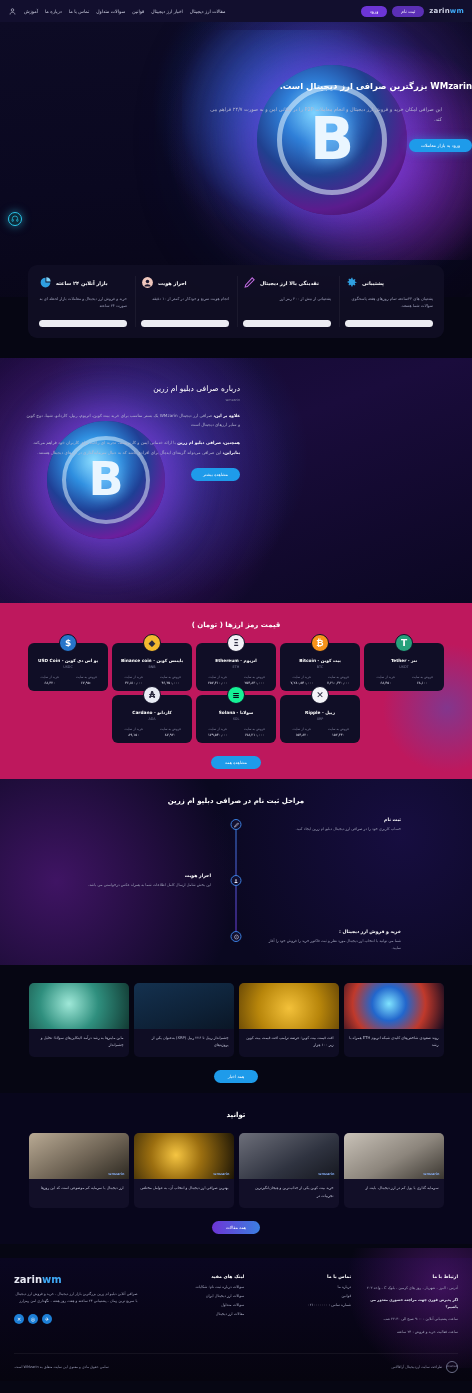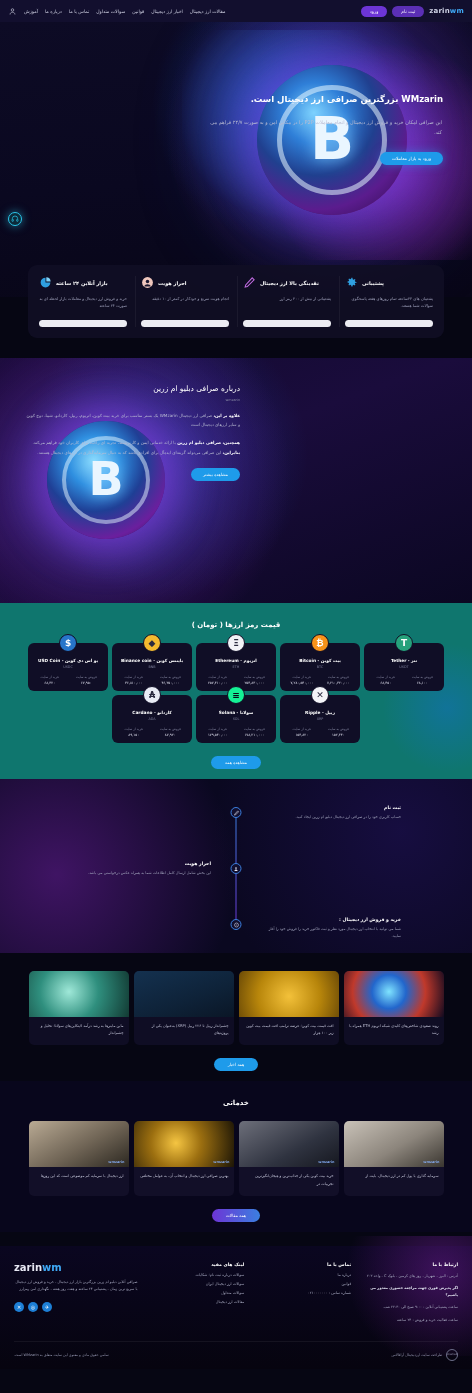--- a/index.html
+++ b/index.html
@@ -59,22 +59,22 @@
     content:"";position:absolute;left:50%;top:50%;transform:translate(-50%,-50%);
     width:100px;height:100px;border-radius:50%;
     border:5px solid rgba(230,245,255,.55);
   }
   .coin-b{
     position:absolute;left:50%;top:50%;transform:translate(-50%,-52%);
     font-size:58px;font-weight:bold;color:#eaf6ff;
     text-shadow:0 0 16px rgba(120,200,255,.9);line-height:1;
   }
   .hero-copy{
-    position:relative;z-index:5;padding:58px 29px 0 0;
-    text-align:right;width:265px;margin-right:0;margin-top:13px;
+    position:relative;z-index:5;padding:58px 0 0 0;
+    text-align:right;width:265px;margin-right:0;
   }
   .hero-title{font-size:8.5px;font-weight:bold;color:#fff;line-height:1.6;}
   .hero-sub{
     font-size:5px;color:#b9bbd2;line-height:2.1;margin-top:10px;
     width:235px;margin-right:auto;
   }
   .hero-cta{
     margin-top:14px;display:inline-block;background:#1e9bea;color:#fff;
     border:none;border-radius:9px;font-size:4.4px;padding:4px 12px;
     font-family:inherit;cursor:pointer;box-shadow:0 0 10px rgba(30,155,234,.5);
@@ -142,21 +142,21 @@
   
   .sec{position:relative;padding:18px 0 10px;}
   .sec-title{text-align:center;font-size:7px;font-weight:bold;color:#fff;margin-bottom:14px;}
   .more-btn{
     display:block;margin:13px auto 0;background:#1e9bea;color:#fff;border:none;
     border-radius:9px;font-size:4.2px;padding:4px 14px;font-family:inherit;cursor:pointer;
   }
   .more-btn.violet{background:linear-gradient(90deg,#6d35d6,#3b7fe0);}
 
   
-  .prices{background:#0f766e;position:relative;}
+  .prices{background:#be185d;position:relative;}
   .prices::after{
     content:"";position:absolute;right:-40px;top:40px;width:130px;height:130px;border-radius:50%;
     background:radial-gradient(circle,rgba(20,110,230,.35) 0%,rgba(20,110,230,0) 70%);pointer-events:none;
   }
   .coin-grid{display:flex;flex-wrap:wrap;gap:4px;justify-content:center;padding:0 22px;position:relative;z-index:2;}
   .coin-card{
     width:80px;background:#100e26;border-radius:6px;padding:12px 5px 6px;
     position:relative;text-align:center;
   }
   .coin-ico{
@@ -505,20 +505,21 @@
             <div class="cell-val">۸۹,۱۵۰</div>
           </div>
         </div>
       </div>
 
     </div>
     <button class="more-btn">مشاهده همه</button>
   </div>
 
   <div class="sec steps">
+    <div class="sec-title">مراحل ثبت نام در صرافی دبلیو ام زرین</div>
     <div class="timeline">
       <div class="tl-line"></div>
 
       <div class="tl-node" style="top:0">
         <svg viewBox="0 0 24 24" width="6" height="6" fill="none" stroke="#e4e6f5" stroke-width="2.4">
           <path d="M17 3.5 20.5 7 8 19.5 4 20.5 5 16.5z"></path>
         </svg>
       </div>
       <div class="step right" style="top:-2px">
         <div class="step-title">ثبت نام</div>
@@ -565,21 +566,21 @@
       </div>
       <div class="card">
         <div class="card-img" style="background:radial-gradient(circle at 40% 45%,#9fe8d8 0%,#2f8f7e 45%,#123a33 100%)"></div>
         <div class="card-cap">ماین ماینرها به رشد درآمد لایتکاین‌های سولانا؛ تحلیل و چشم‌انداز</div>
       </div>
     </div>
     <button class="more-btn">همه اخبار</button>
   </div>
 
   <div class="sec articles">
-    <div class="sec-title">خدماتی</div>
+    <div class="sec-title">توانید</div>
     <div class="cards-row">
       <div class="card">
         <div class="card-img" style="background:linear-gradient(150deg,#c9c2b8 0%,#8c857c 55%,#3a3630 100%)">
           <span class="art-tag">wmzarin</span>
         </div>
         <div class="card-cap">سرمایه گذاری با پول کم در ارز دیجیتال، بایت از</div>
       </div>
       <div class="card">
         <div class="card-img" style="background:linear-gradient(150deg,#6d6f7a 0%,#2f3340 60%,#15171f 100%)">
           <span class="art-tag">wmzarin</span>

